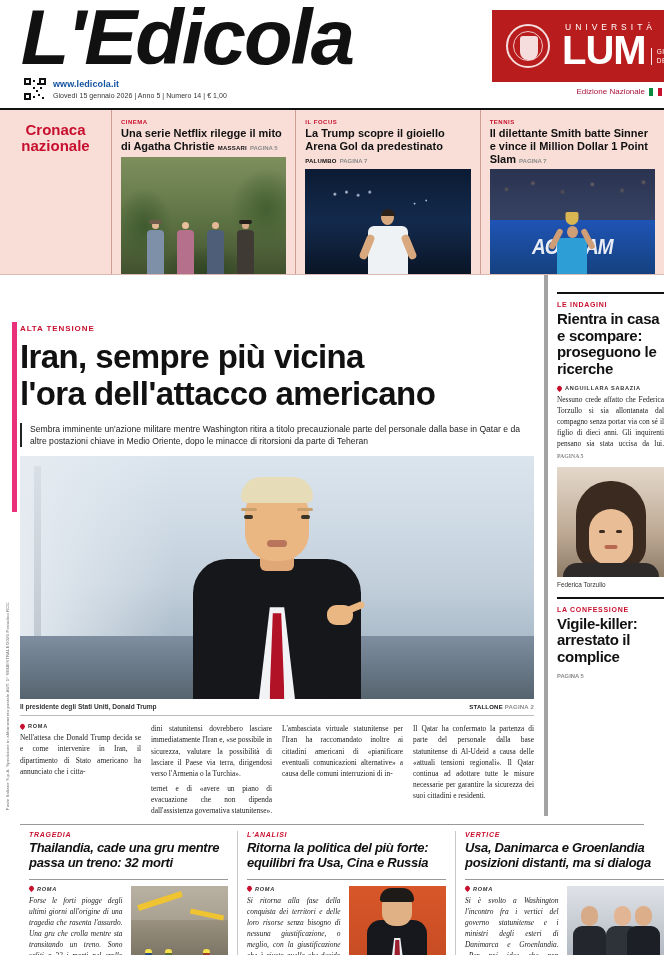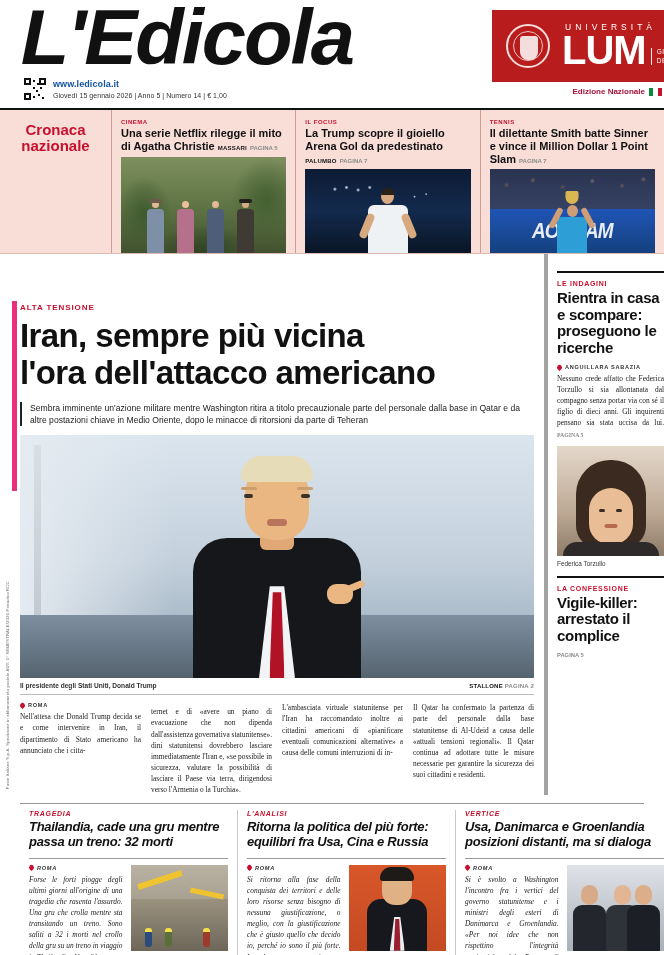--- a/index.html
+++ b/index.html
@@ -45,40 +45,40 @@
   .lum-univ { font-size: 8.5px; letter-spacing: 4px; padding-left: 3px; }
   .lum-main { display: flex; align-items: flex-end; }
   .lum-abbr { font-size: 40px; font-weight: bold; letter-spacing: -1px; line-height: .92; }
   .lum-sub {
     font-size: 6.5px; letter-spacing: .6px; line-height: 1.25;
     border-left: 1px solid rgba(255,255,255,.9);
     padding-left: 5px; margin-left: 5px; margin-bottom: 4px;
   }
   .ed-naz {
     position: absolute; right: 2px; top: 87px;
-    font-size: 8px; font-weight: bold; color: #a8123a;
+    font-size: 8px; font-weight: normal; color: #a8123a;
     display: flex; align-items: center; gap: 4px;
   }
   .flag { display: inline-flex; height: 8px; width: 13px; }
   .flag i { display: block; width: 4.33px; height: 8px; }
   .fg { background: #0a8a3c; } .fw { background: #fff; } .fr { background: #c8102e; }
 
   .site-row { position: absolute; left: 24px; top: 78px; display: flex; gap: 7px; }
   .qr { width: 22px; height: 22px; position: relative; flex: 0 0 auto; }
   .qr i { position: absolute; background: #111; }
   .site-lines { padding-top: 1px; }
   .site-url { font-size: 9px; font-weight: bold; color: #1554a0; letter-spacing: .1px; }
   .dateline-top { font-size: 7px; color: #333; margin-top: 3px; letter-spacing: .05px; }
 
   .rule-black { height: 2px; background: #111; margin: 0 0 0 0; }
 
   
   .banner {
     position: relative; background: #f8ded7;
-    display: flex; height: 144px; border-bottom: 1px solid #d9b9b0;
+    display: flex; height: 165px; border-bottom: 1px solid #d9b9b0;
   }
   .banner-label {
     width: 112px; flex: 0 0 112px;
     display: flex; align-items: flex-start; justify-content: center;
     padding-top: 12px;
     font-size: 15px; font-weight: bold; color: #c8102e;
     line-height: 1.08; text-align: center;
     border-right: 1px solid #cf9f95;
   }
   .teaser {
@@ -524,22 +524,22 @@
 
         <div class="lead-body">
           <div class="col">
             <div class="dateline">
               <span class="pin"></span>
               <span>ROMA</span>
             </div>
             <div class="serif">Nell'attesa che Donald Trump decida se e come intervenire in Iran, il dipartimento di Stato americano ha annunciato che i citta-</div>
           </div>
           <div class="col">
+            <div class="serif">dini statunitensi dovrebbero lasciare immediatamente l'Iran e, «se possibile in sicurezza, valutare la possibilità di lasciare il Paese via terra, dirigendosi verso l'Armenia o la Turchia».</div>
             <div class="serif" style="margin-top:4px;">ternet e di «avere un piano di evacuazione che non dipenda dall'assistenza governativa statunitense».</div>
-            <div class="serif">dini statunitensi dovrebbero lasciare immediatamente l'Iran e, «se possibile in sicurezza, valutare la possibilità di lasciare il Paese via terra, dirigendosi verso l'Armenia o la Turchia».</div>
           </div>
           <div class="col">
             <div class="serif">L'ambasciata virtuale statunitense per l'Iran ha raccomandato inoltre ai cittadini americani di «pianificare eventuali comunicazioni alternative» a causa delle comuni interruzioni di in-</div>
           </div>
           <div class="col">
             <div class="serif">Il Qatar ha confermato la partenza di parte del personale dalla base statunitense di Al-Udeid a causa delle «attuali tensioni regionali». Il Qatar continua ad adottare tutte le misure necessarie per garantire la sicurezza dei suoi cittadini e residenti.</div>
           </div>
         </div>
       </div>
     </div>

